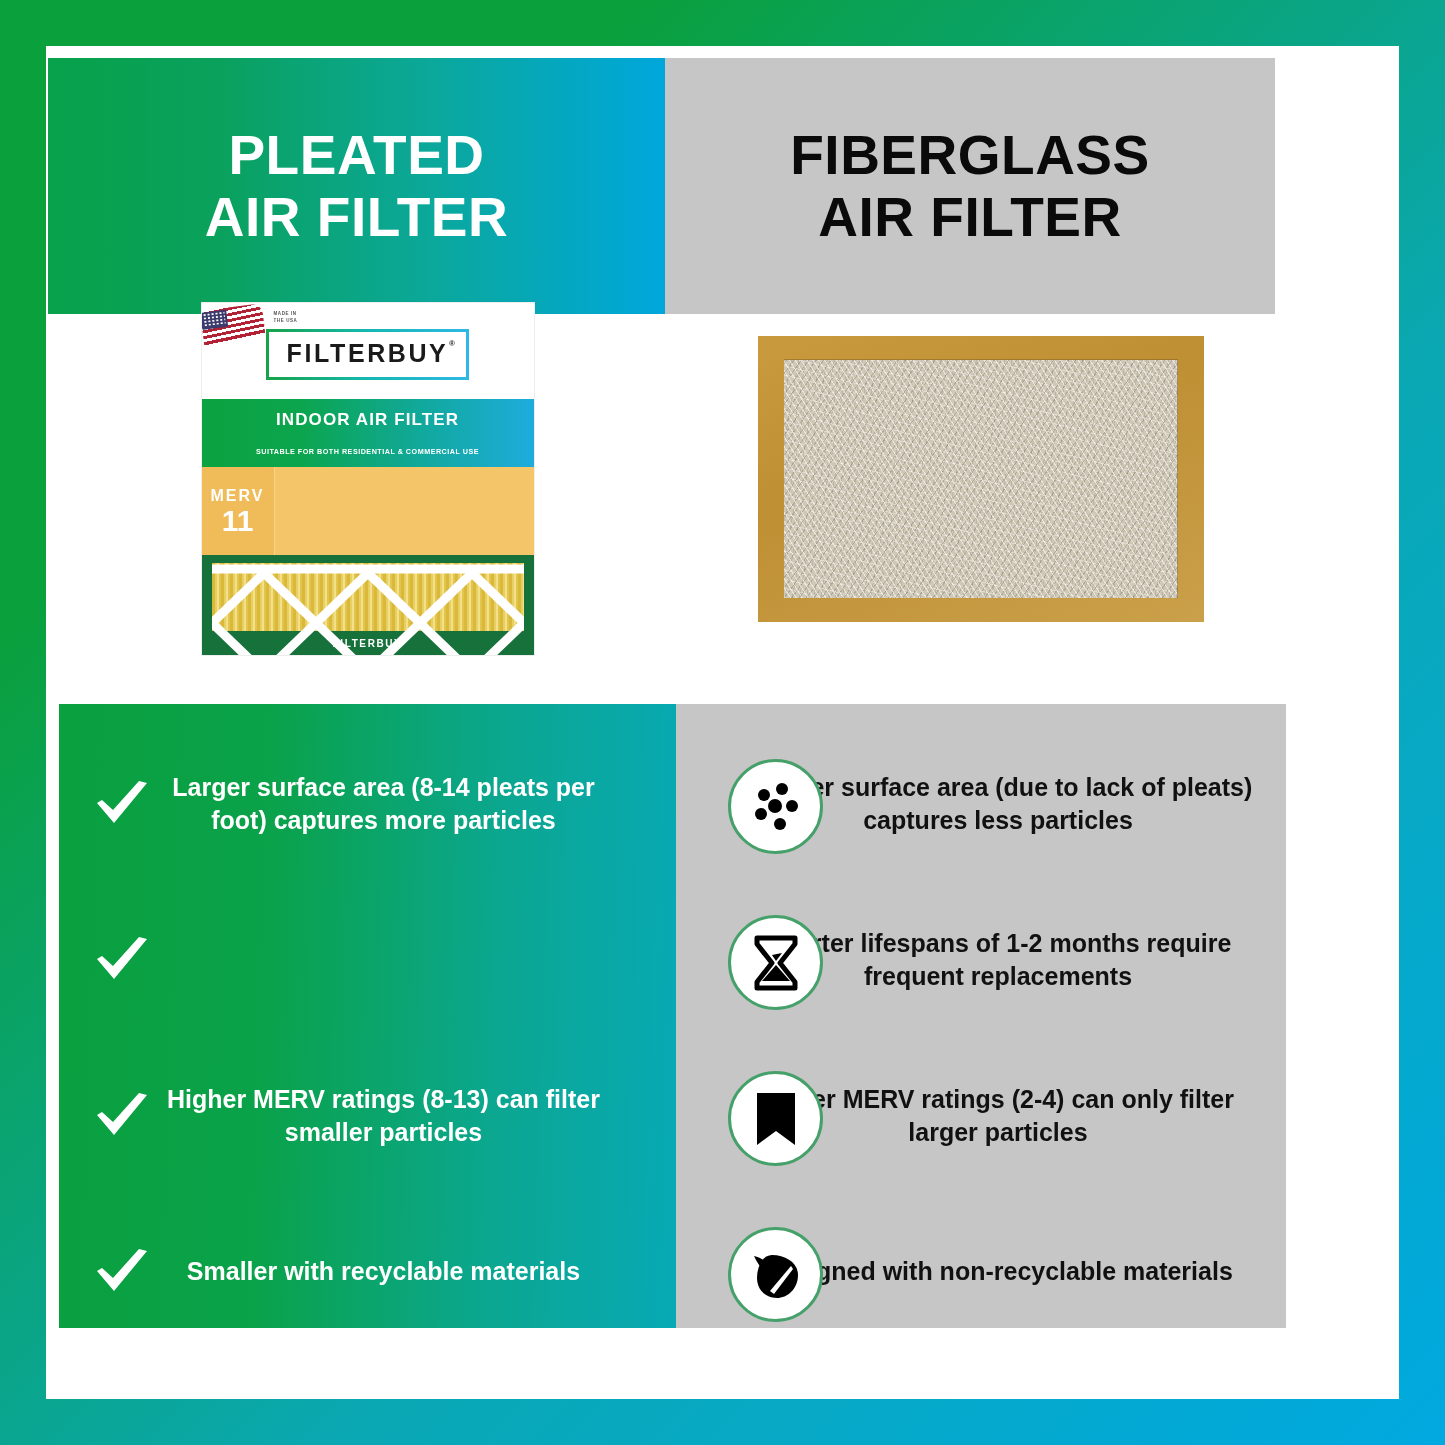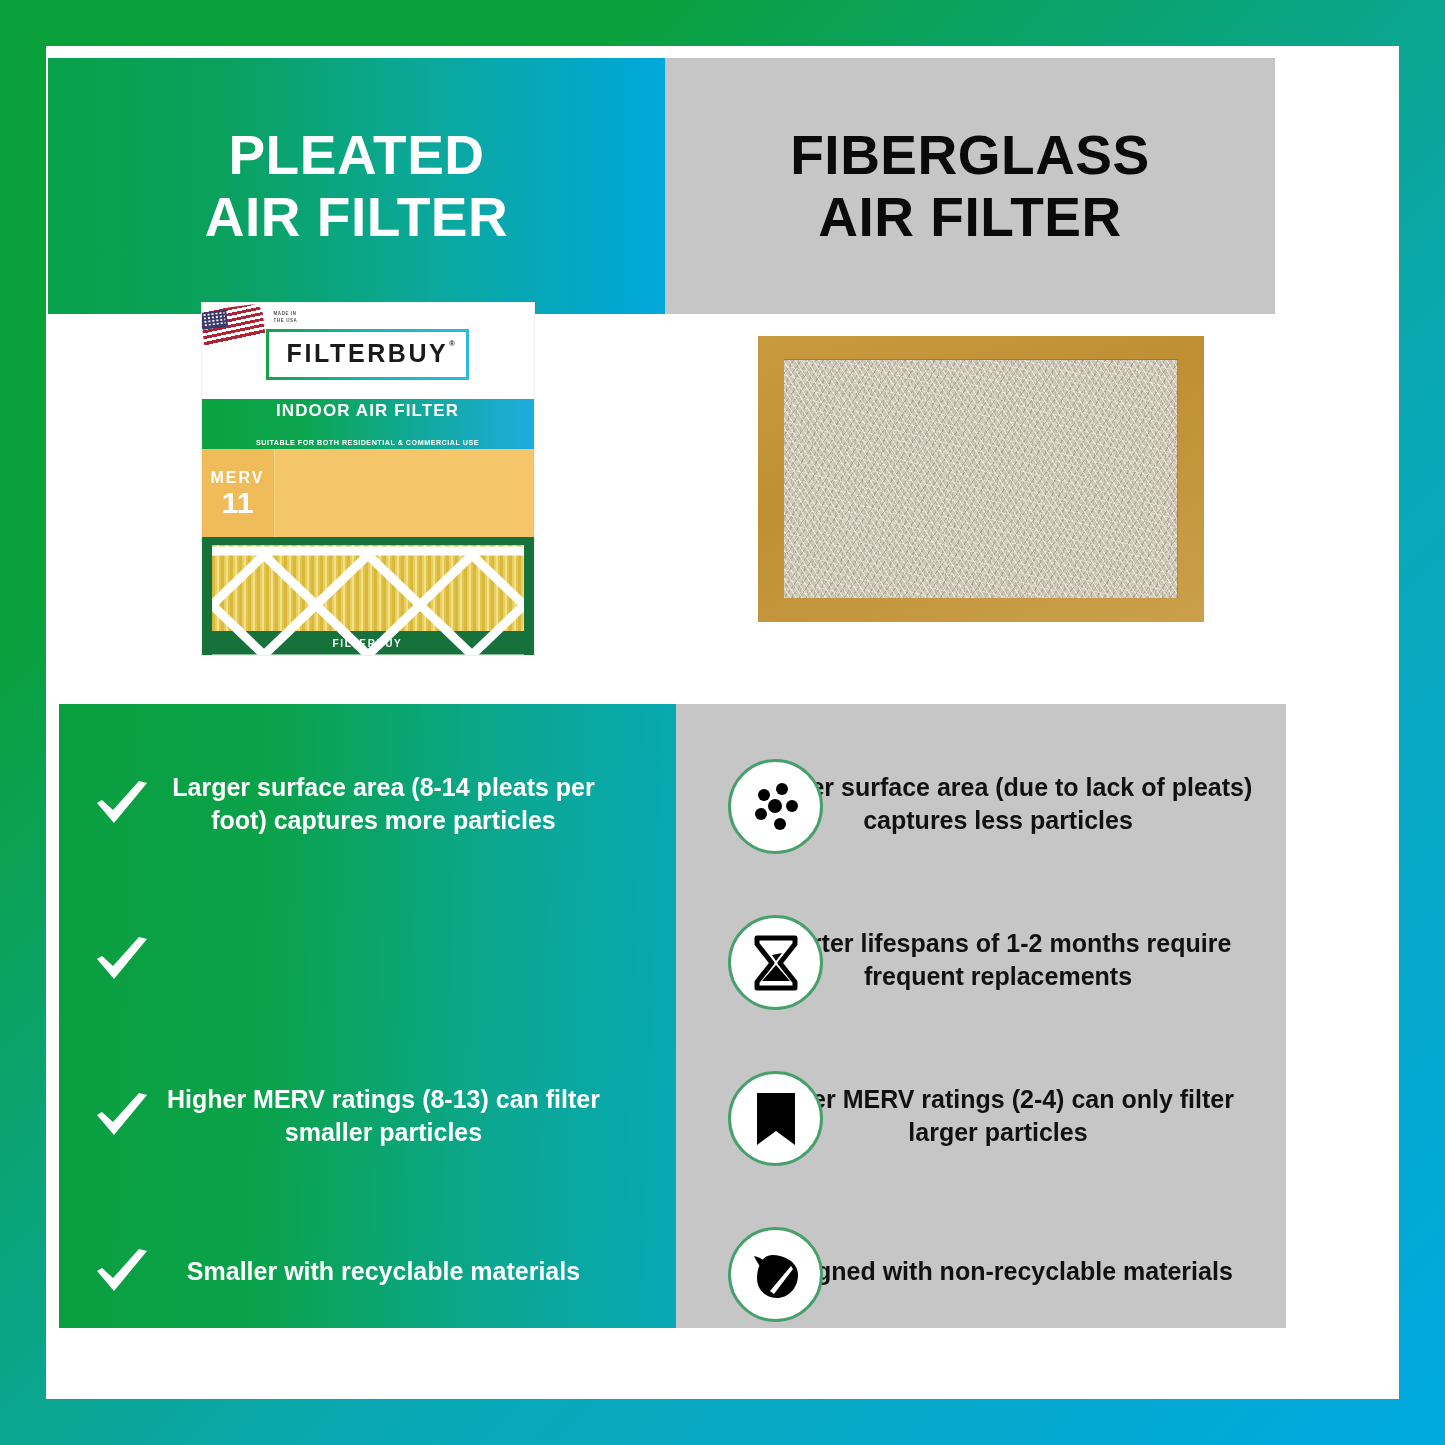--- a/index.html
+++ b/index.html
@@ -84,21 +84,21 @@
     border:3px solid;
     border-image:linear-gradient(90deg,#16a34a,#14b8b0,#2eb8e6) 1;
     padding:9px 18px 11px 18px;background:#fff;margin-top:6px;
   }
   .brandword{
     font-size:25px;font-weight:bold;letter-spacing:2.6px;color:#1a1a1a;
     position:relative;line-height:1;
   }
   .brandword sup{font-size:8px;position:absolute;top:-1px;right:-9px;}
   .box-band{
-    height:50px;
+    height:68px;
     background:linear-gradient(90deg,#0ba23f 0%,#0ba54e 30%,#11a9a0 68%,#1eacdd 100%);
     color:#ffffff;text-align:center;
     display:flex;flex-direction:column;align-items:center;justify-content:center;gap:14px;
   }
   .band-main{font-size:17px;font-weight:bold;letter-spacing:1.1px;}
   .band-sub{font-size:7.2px;font-weight:bold;letter-spacing:0.5px;margin-top:3px;}
   .box-merv{
     height:88px;background:#f5c56a;display:flex;position:relative;
   }
   .merv-col{

